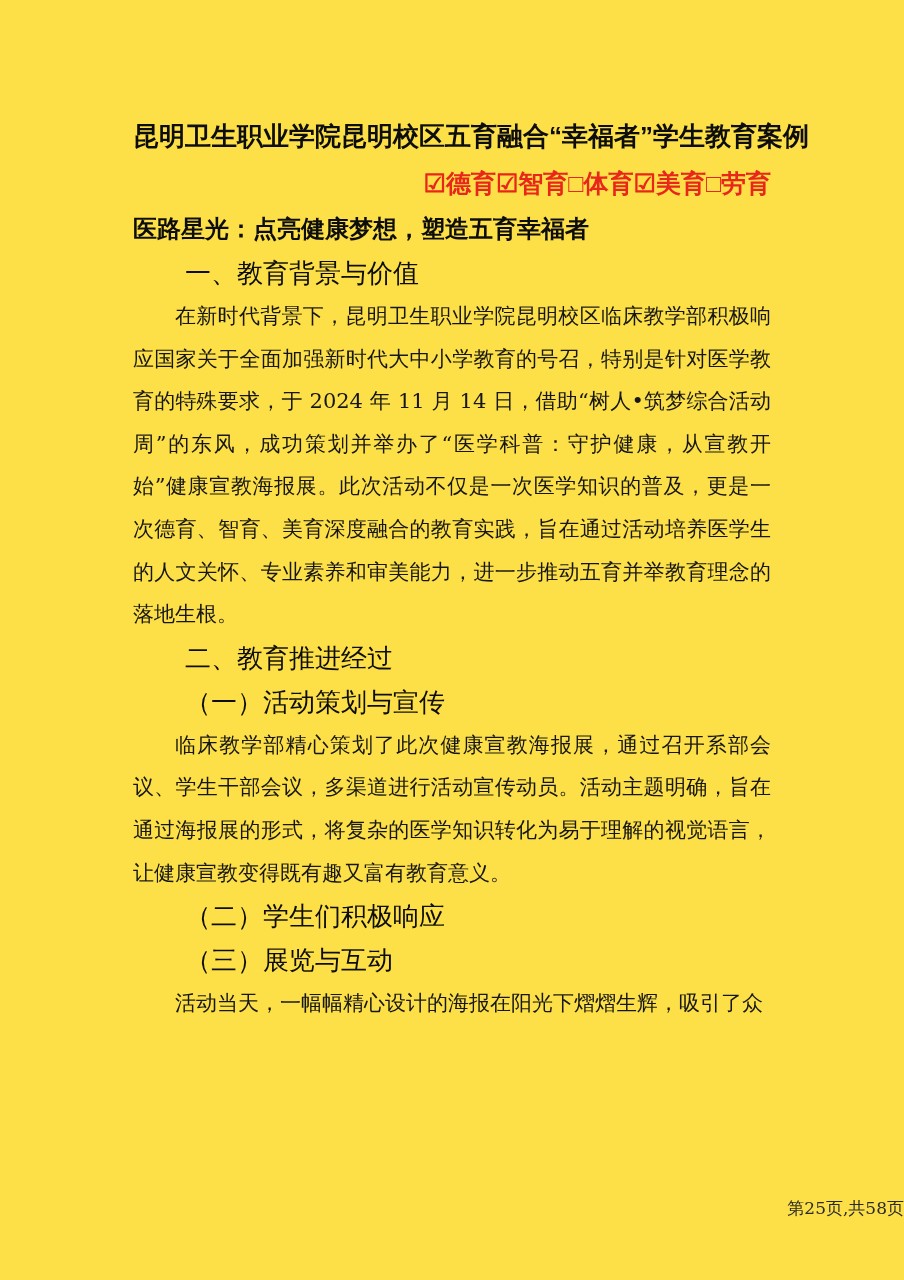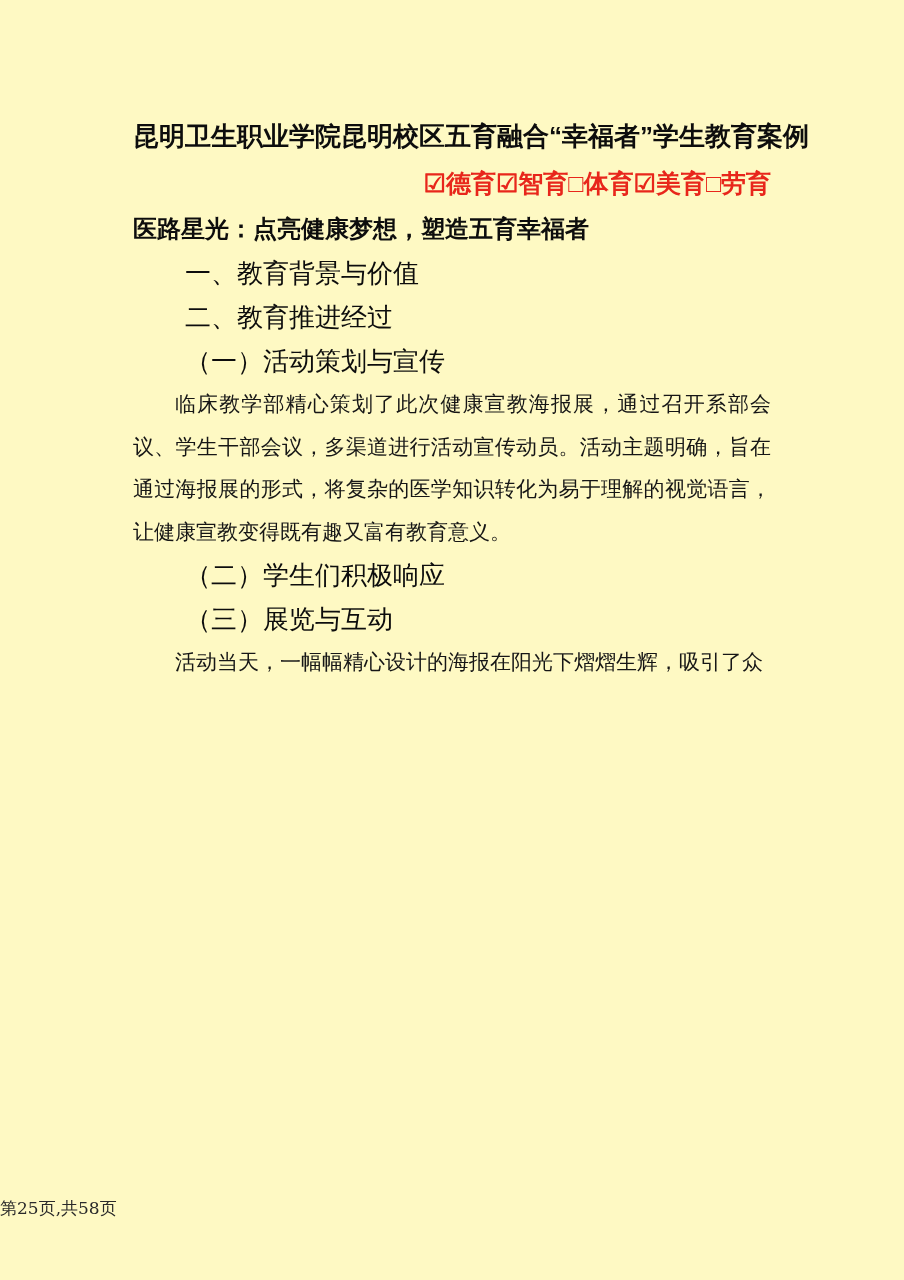--- a/index.html
+++ b/index.html
@@ -5,21 +5,21 @@
   html, body {
     margin: 0;
     padding: 0;
     background: #ffffff;
   }
   .page {
     position: relative;
     width: 904px;
     height: 1280px;
     margin: 0 auto;
-    background: #fef9c3;
+    background: #fde047;
     box-sizing: border-box;
     padding: 112px 133px 0 133px;
     color: #161616;
     font-family: "DejaVu Serif", serif;
     overflow: hidden;
   }
   .doc-title {
     font-family: "Liberation Sans", sans-serif;
     font-weight: 700;
     font-size: 26px;
@@ -63,41 +63,42 @@
     text-justify: inter-character;
     text-indent: 2em;
     margin: 0;
     color: #161616;
   }
   .page-footer {
     position: absolute;
     left: 0;
     right: 0;
     bottom: 60px;
-    text-align: left;
+    text-align: right;
     font-size: 17px;
     color: #2a2a2a;
     font-family: "DejaVu Serif", serif;
   }
 </style>
 </head>
 <body>
 
 <div class="page">
 
   <div class="doc-title">昆明卫生职业学院昆明校区五育融合“幸福者”学生教育案例</div>
 
   <div class="checkbox-line">
     <span class="cb-item"><span class="cb-symbol">☑</span><span>德育</span></span><span class="cb-item"><span class="cb-symbol">☑</span><span>智育</span></span><span class="cb-item"><span class="cb-symbol">□</span><span>体育</span></span><span class="cb-item"><span class="cb-symbol">☑</span><span>美育</span></span><span class="cb-item"><span class="cb-symbol">□</span><span>劳育</span></span>
   </div>
 
   <div class="doc-subtitle">医路星光：点亮健康梦想，塑造五育幸福者</div>
 
   <h2 class="sec-heading">一、教育背景与价值</h2>
 
+  <p class="para">在新时代背景下，昆明卫生职业学院昆明校区临床教学部积极响应国家关于全面加强新时代大中小学教育的号召，特别是针对医学教育的特殊要求，于 2024 年 11 月 14 日，借助“树人•筑梦综合活动周”的东风，成功策划并举办了“医学科普：守护健康，从宣教开始”健康宣教海报展。此次活动不仅是一次医学知识的普及，更是一次德育、智育、美育深度融合的教育实践，旨在通过活动培养医学生的人文关怀、专业素养和审美能力，进一步推动五育并举教育理念的落地生根。</p>
 
   <h2 class="sec-heading">二、教育推进经过</h2>
 
   <h3 class="sec-heading">（一）活动策划与宣传</h3>
 
   <p class="para">临床教学部精心策划了此次健康宣教海报展，通过召开系部会议、学生干部会议，多渠道进行活动宣传动员。活动主题明确，旨在通过海报展的形式，将复杂的医学知识转化为易于理解的视觉语言，让健康宣教变得既有趣又富有教育意义。</p>
 
   <h3 class="sec-heading">（二）学生们积极响应</h3>
 
 

